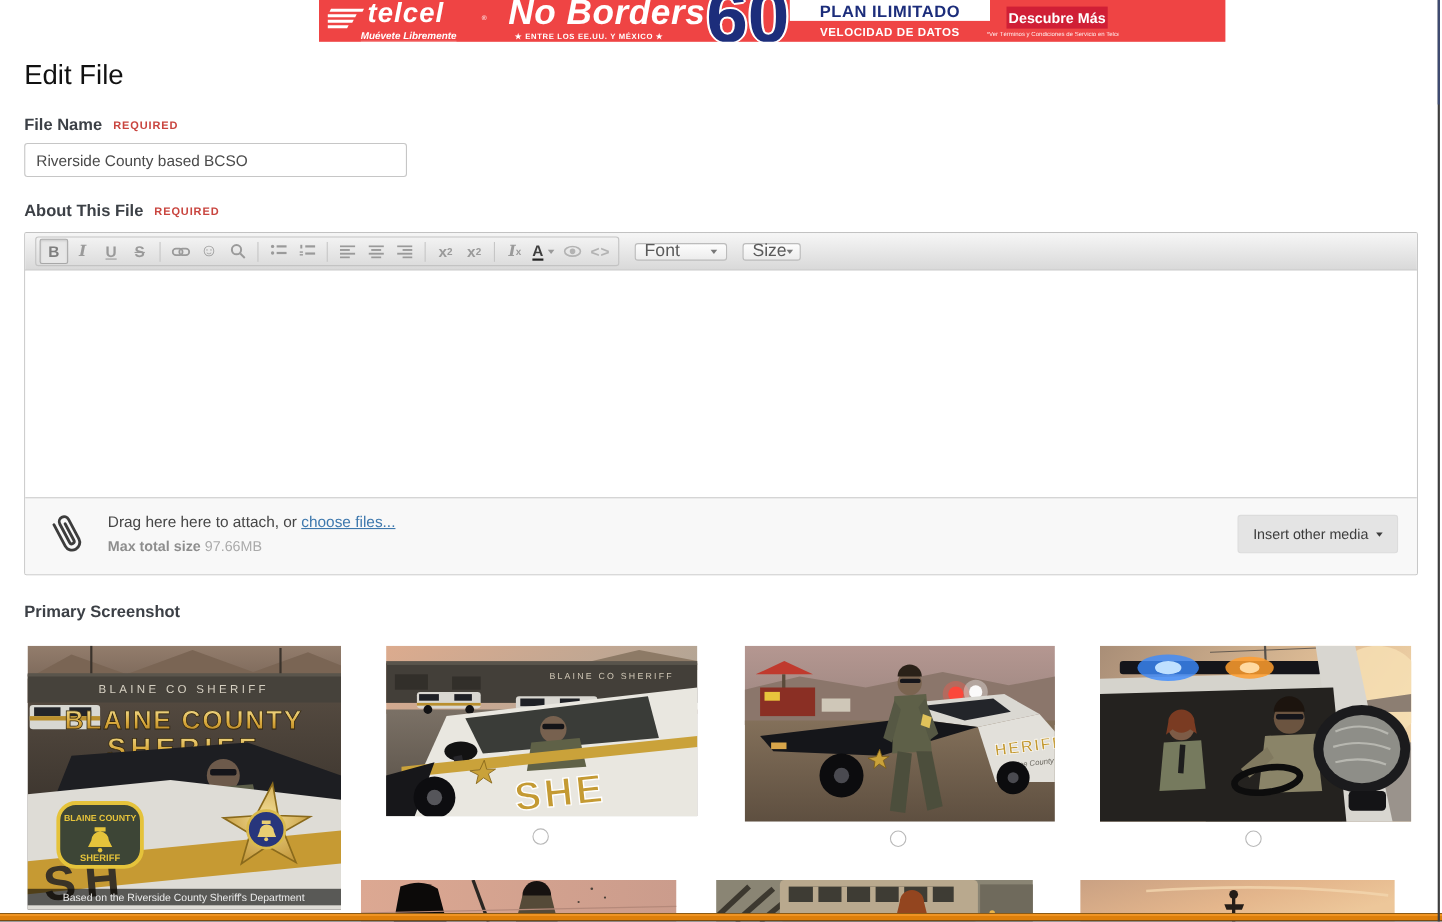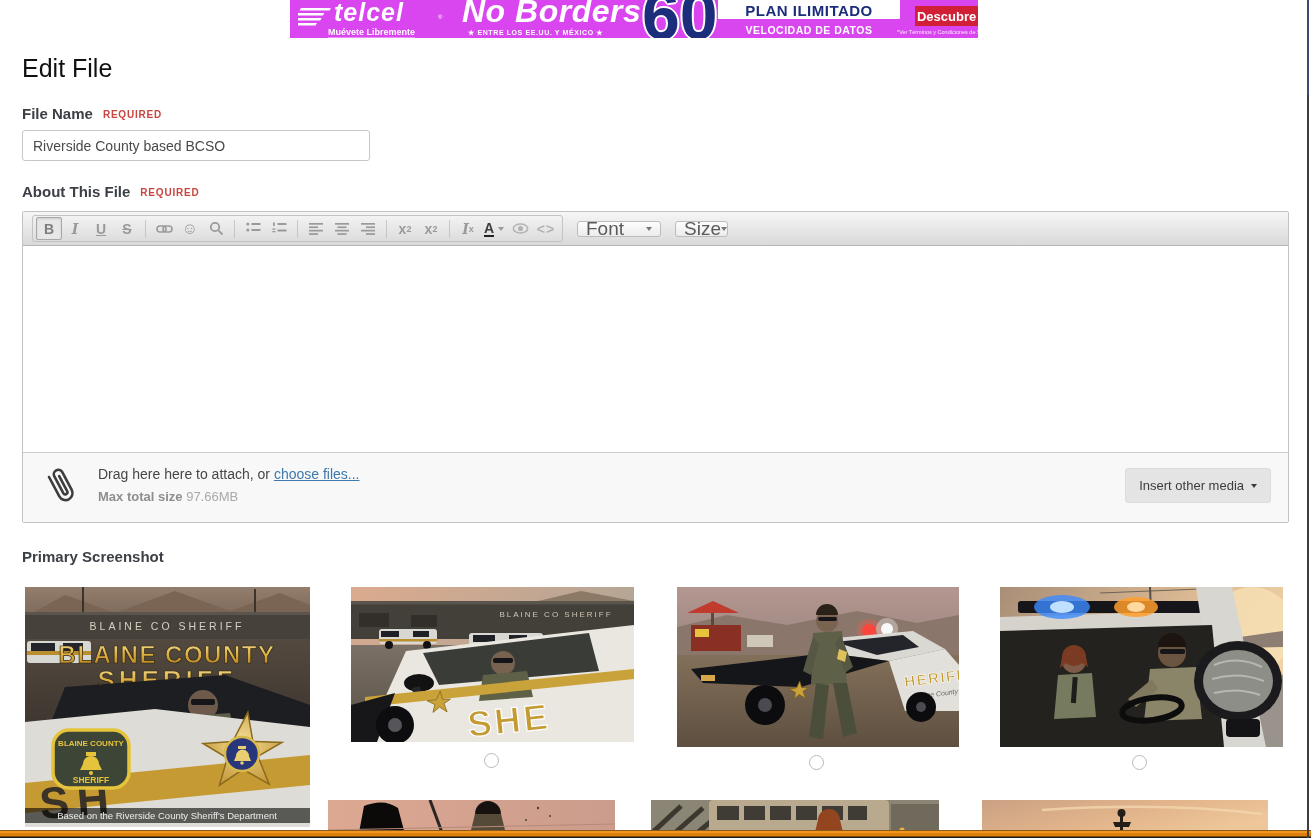--- a/index.html
+++ b/index.html
@@ -1,25 +1,25 @@
 <!DOCTYPE html>
 <html><head>
 <meta charset="utf-8">
 <style>
   * { box-sizing: border-box; }
   html,body { margin:0; padding:0; background:#fff; }
   body { font-family:"Liberation Sans", sans-serif; }
   .stage { position:relative; width:1311px; height:838px; overflow:hidden; background:#fff; }
 
   
-  .ad { position:absolute; left:290px; top:0; width:688px; height:38px; background:#d946ef; overflow:hidden; cursor:pointer; }
+  .ad { position:absolute; left:290px; top:0; width:824px; height:38px; background:#ef4444; overflow:hidden; cursor:pointer; }
   .ad-logo { position:absolute; left:44px; top:-2px; color:#fff; font-style:italic; font-weight:bold; font-size:25px; letter-spacing:1px; }
   .ad-speed { position:absolute; left:8px; top:6px; }
   .ad-reg { position:absolute; left:148px; top:14px; color:#fff; font-size:6px; }
-  .ad-tagline { position:absolute; left:38px; top:27px; color:#fff; font-weight:bold; font-size:9px; border-bottom:1px solid #ffffff66; }
+  .ad-tagline { position:absolute; left:38px; top:27px; color:#fff; font-style:italic; font-weight:bold; font-size:9px; border-bottom:1px solid #ffffff66; }
   .ad-headline { position:absolute; left:172px; top:-7px; color:#fff; font-style:italic; font-weight:bold; font-size:32px; letter-spacing:0.5px; }
   .ad-sub { position:absolute; left:178px; top:29px; color:#fff; font-weight:bold; font-size:7px; letter-spacing:0.6px; }
   .ad-num { position:absolute; left:352px; top:-24px; color:#1c2d7b; font-weight:bold; font-size:68px;
             text-shadow:-2px 0 #fff,2px 0 #fff,0 -2px #fff,0 2px #fff,-1px -1px #fff,1px 1px #fff,-1px 1px #fff,1px -1px #fff; }
   .ad-planbox { position:absolute; left:428px; top:-8px; width:182px; height:27px; background:#fff; color:#1c2d7b; font-weight:bold;
                 font-size:15px; display:flex; align-items:flex-end; justify-content:center; letter-spacing:0.5px; }
   .ad-plansub { position:absolute; left:428px; top:24px; width:182px; text-align:center; color:#fff; font-weight:bold; font-size:10.5px; letter-spacing:0.5px; }
   .ad-cta { position:absolute; left:625px; top:6px; width:92px; height:20px; background:#d01f36; color:#fff; font-weight:bold;
             font-size:13px; display:flex; align-items:center; justify-content:center; }
   .ad-terms { position:absolute; left:607px; top:28.5px; width:120px; color:#fff; font-size:5.5px; opacity:.9; white-space:nowrap; overflow:hidden; }
@@ -41,21 +41,21 @@
   .tb-btn.pressed { border:1px solid #a8a8a8; background:#e7e7e7; box-shadow:inset 0 1px 2px rgba(0,0,0,.12); color:#7e7e7e; }
   .tb-btn .it { font-style:italic; font-family:"DejaVu Serif",serif; font-weight:bold; }
   .tb-btn .ul { text-decoration:underline; }
   .tb-btn .st { text-decoration:line-through; }
   .tb-btn sub,.tb-btn sup { font-size:9px; font-weight:bold; }
   .tb-sep { width:1px; height:18px; background:#c6c6c6; margin:0 5px; }
   .colorA { color:#3d3d3d; border-bottom:2px solid #222; line-height:14px; font-weight:bold; }
   .caret { display:inline-block; width:0; height:0; border-top:4px solid #777; border-left:3.5px solid transparent; border-right:3.5px solid transparent; margin-left:4px; }
   .caret.lt { border-top-color:#999; }
   .dd { border:1px solid #bcbcbc; border-radius:3px; height:16px; background:linear-gradient(#fdfdfd,#ececec); display:flex; align-items:center;
-        padding:0 8px; color:#5a5a5a; font-size:19px; cursor:pointer; }
+        padding:0 8px; color:#5a5a5a; font-size:16px; cursor:pointer; }
   .dd-font { width:84px; margin-left:14px; }
   .dd-size { width:53px; margin-left:14px; }
   .dd .caret { margin-left:auto; }
   .edit-area { height:206px; background:#fff; cursor:text; }
   .attach { height:70px; background:#f8f8f8; border-top:1px solid #ccc; position:relative; }
   .clip { position:absolute; left:22px; top:12px; }
   .attach-line1 { position:absolute; left:75px; top:13px; font-size:14px; color:#464646; }
   .attach-link { color:#3e78ad; text-decoration:underline; cursor:pointer; }
   .attach-line2 { position:absolute; left:75px; top:36px; font-size:13px; }
   .attach-line2 b { color:#8e8e8e; }

